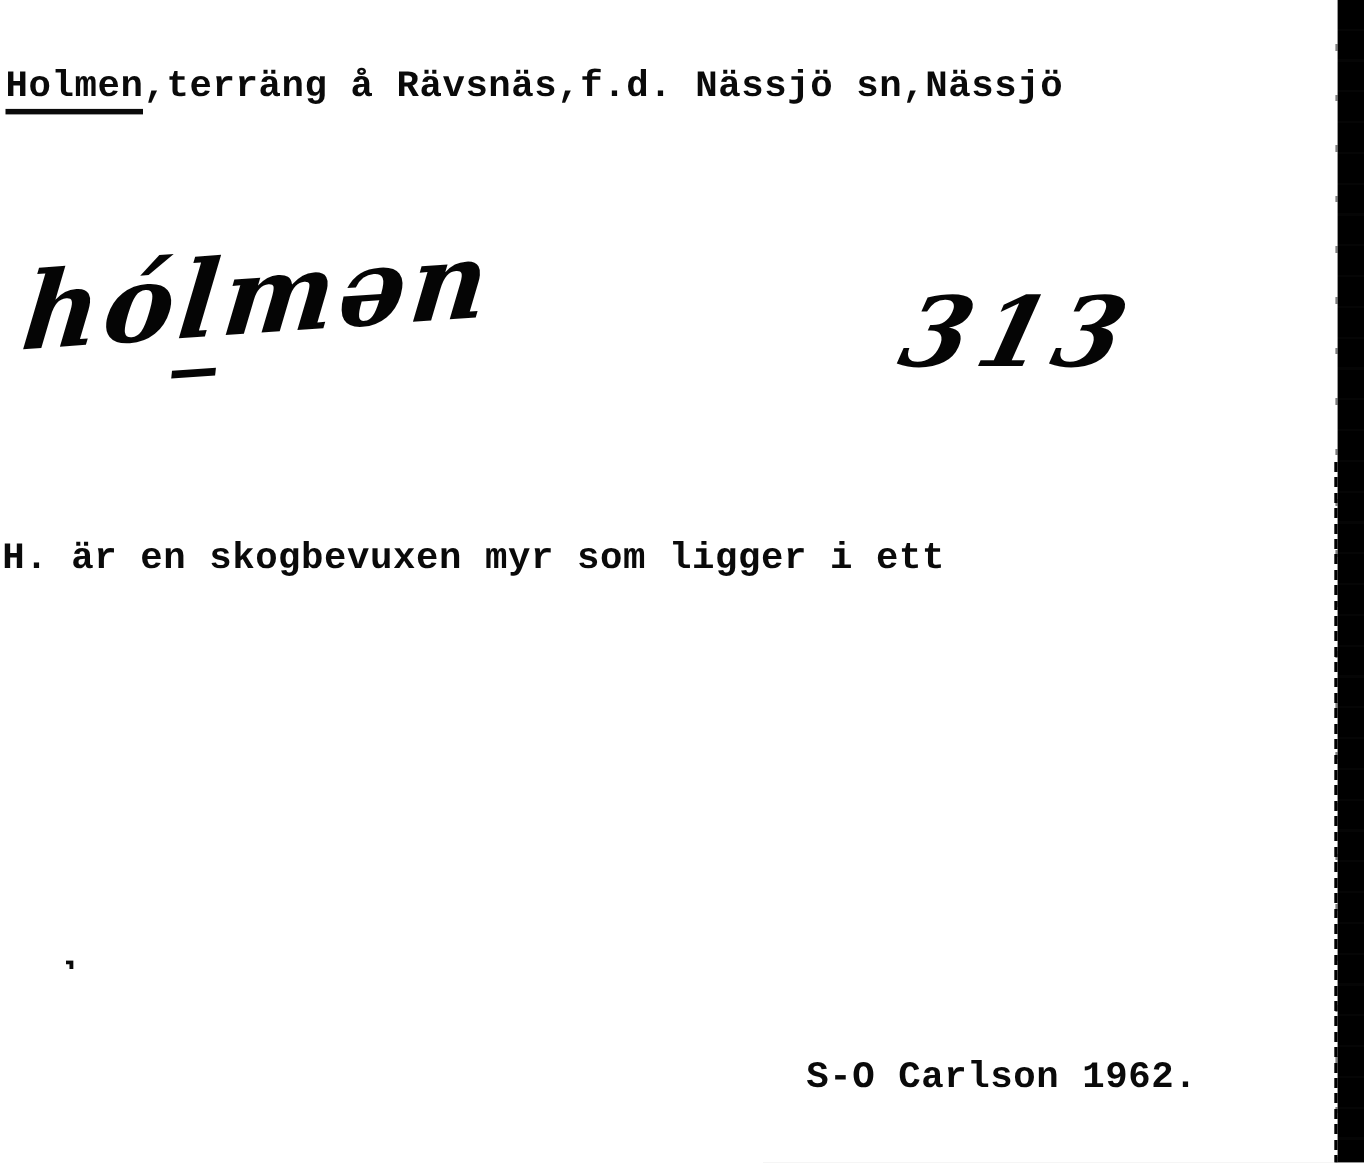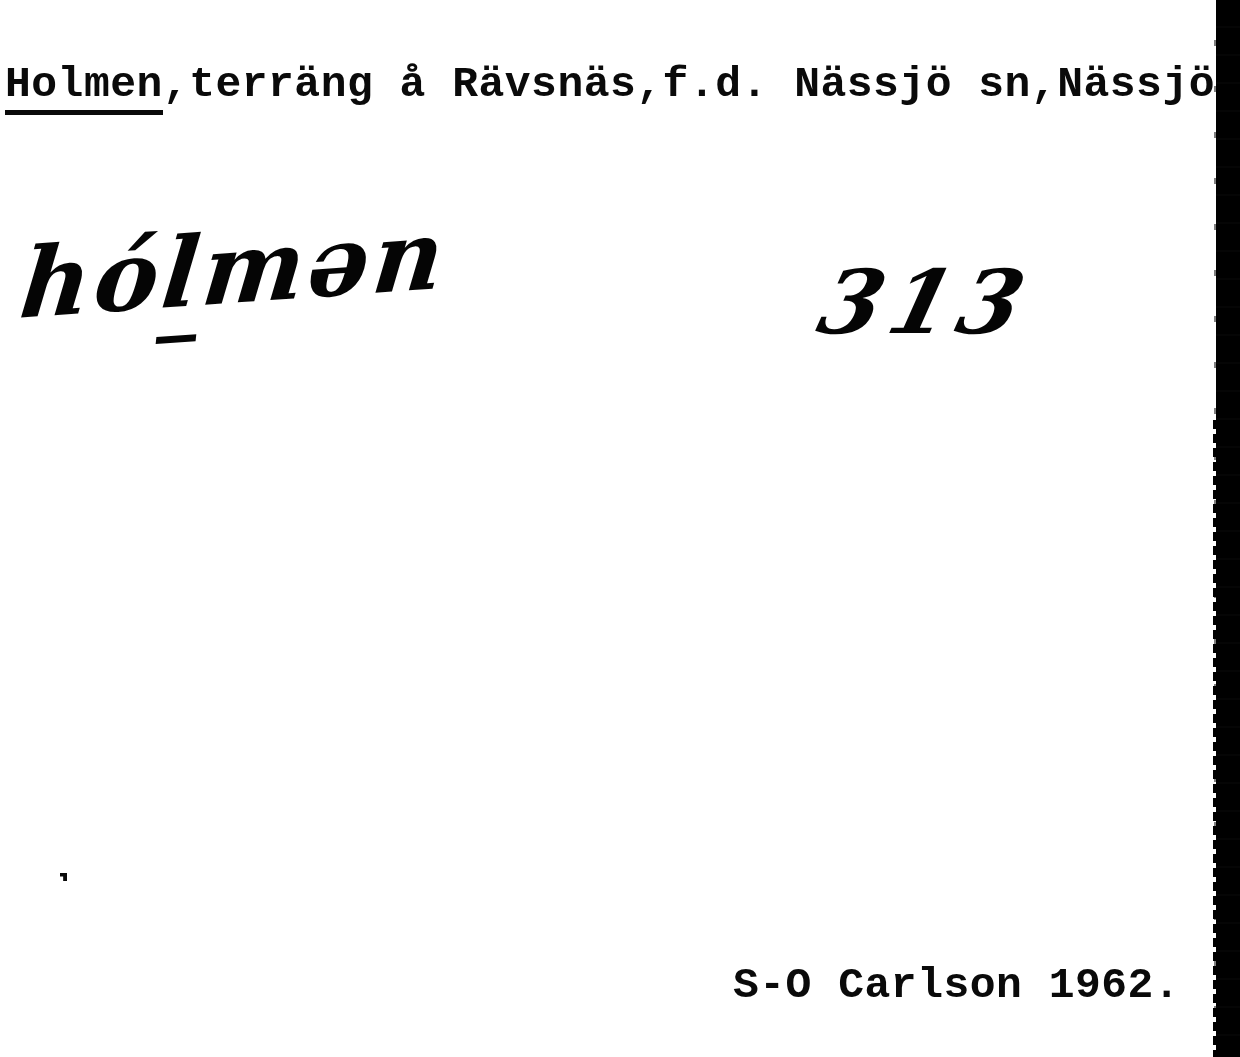--- a/index.html
+++ b/index.html
@@ -10,21 +10,21 @@
     height: 1057px;
     background: #ffffff;
     overflow: hidden;
     font-family: "Liberation Mono", monospace;
     color: #0a0a0a;
   }
   
   .tw {
     position: absolute;
     font-family: "Liberation Mono", monospace;
-    font-size: 43px;
+    font-size: 34px;
     font-weight: bold;
     letter-spacing: 0.5px;
     white-space: nowrap;
     color: #0a0a0a;
   }
   .tw .u {
     border-bottom: 5px solid #0a0a0a;
     padding-bottom: 1px;
   }
   .header-line1 { left: 5px;   top: 60px;  }
@@ -115,19 +115,20 @@
   <div class="tw header-line1">
     <span class="u">Holmen</span><span>,terräng å Rävsnäs,f.d. Nässjö sn,Nässjö</span>
   </div>
 
   <div class="hand phonetic">
     <span>hó</span><span class="hu">l</span><span>mən</span>
   </div>
 
   <div class="hand archive-number">313</div>
 
+  <div class="tw body-line1">H. är en skogbevuxen myr som ligger i ett</div>
 
   <div class="tw signature">S-O Carlson 1962.</div>
 
   <div class="ink-speck"></div>
   <div class="scan-bar"></div>
 
 </div>
 
 </body></html>

